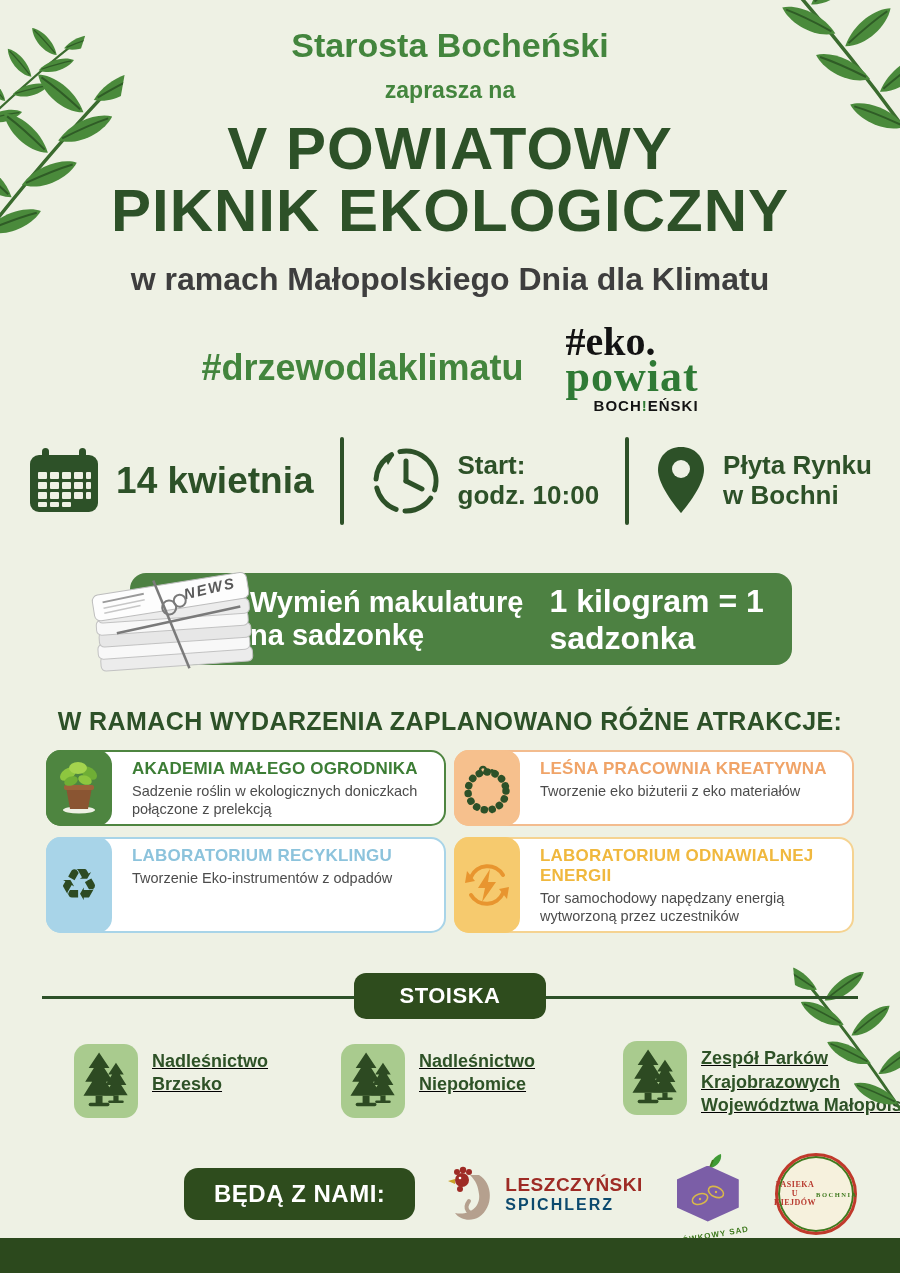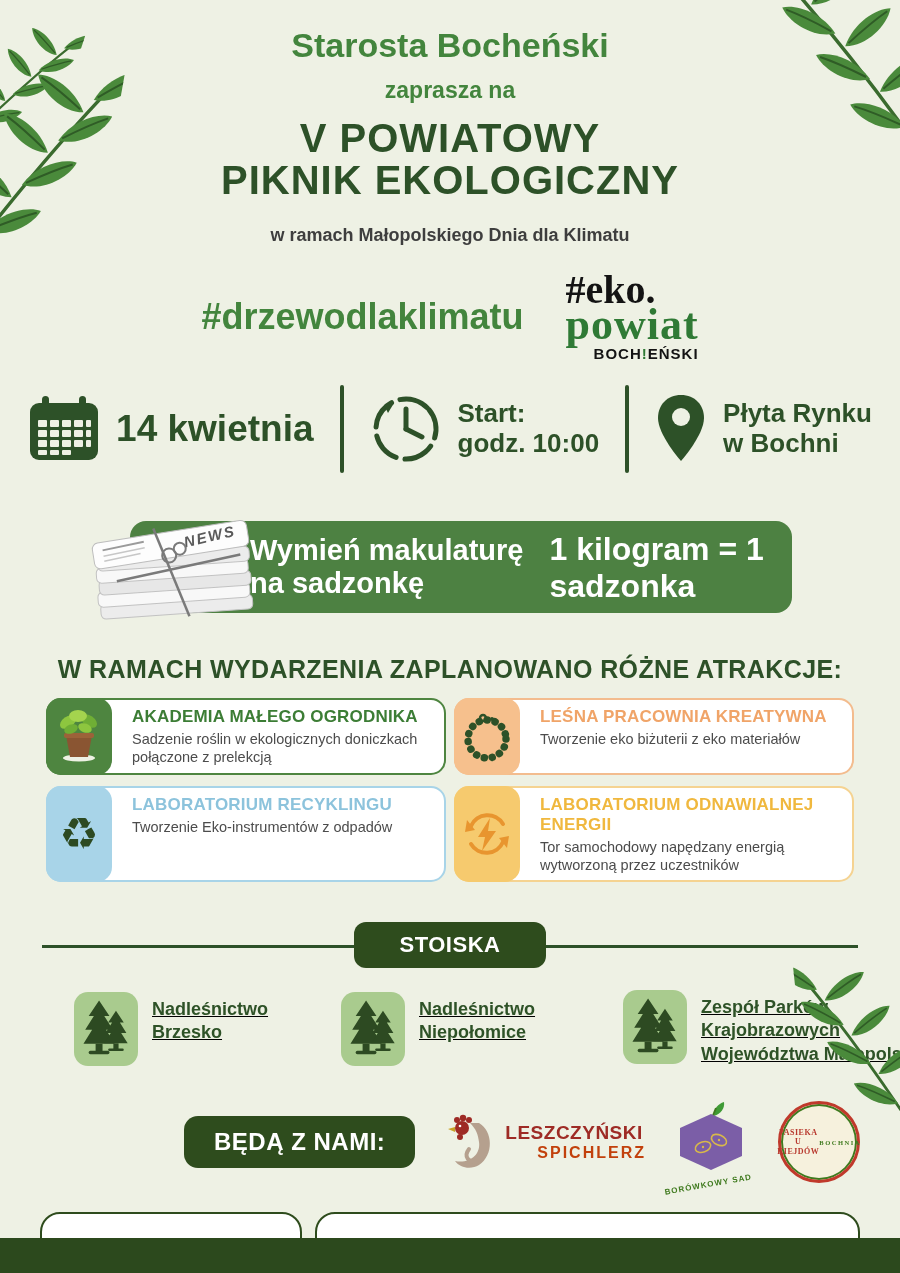--- a/index.html
+++ b/index.html
@@ -10,22 +10,22 @@
   .branch{position:absolute;pointer-events:none;}
   .branch-tl-small{left:-58px;top:-30px;width:150px;height:250px;transform:rotate(18deg) scale(.62);}
   .branch-tl{left:-46px;top:60px;width:150px;height:250px;transform:rotate(10deg);}
   .branch-tr{right:-38px;top:-46px;width:150px;height:250px;transform:scaleX(-1) rotate(8deg);}
   .branch-r{right:-40px;top:938px;width:150px;height:250px;transform:scaleX(-1) rotate(6deg) scale(.82);}
 
   
   .header{padding-top:26px;text-align:center;}
   .starosta{font-size:34px;font-weight:800;color:#43853d;}
   .zaprasza{margin-top:12px;font-size:23px;font-weight:800;color:#43853d;}
-  .big-title{margin-top:14px;font-size:40px;line-height:1.04;font-weight:900;color:#2d5128;letter-spacing:1px;}
-  .subtitle{margin-top:24px;font-size:18px;font-weight:700;color:#3e3e3e;}
+  .big-title{margin-top:14px;font-size:60px;line-height:1.04;font-weight:900;color:#2d5128;letter-spacing:1px;}
+  .subtitle{margin-top:18px;font-size:32px;font-weight:700;color:#3e3e3e;}
 
   
   .hash-row{margin-top:26px;display:flex;justify-content:center;align-items:center;gap:42px;}
   .hashtag{font-size:36px;font-weight:800;color:#43853d;}
   .ekopowiat{text-align:left;line-height:.92;font-family:"Liberation Serif",serif;}
   .ekopowiat .l1{font-size:40px;font-weight:900;color:#131313;}
   .ekopowiat .l1 .dot{color:#131313;}
   .ekopowiat .l2{font-size:44px;font-weight:900;color:#2f7a35;letter-spacing:1px;margin-top:-4px;}
   .ekopowiat .l3{font-family:"Liberation Sans",sans-serif;font-size:15px;font-weight:800;color:#131313;letter-spacing:1px;text-align:right;margin-top:2px;}
   .ekopowiat .l3 .excl{color:#2f7a35;}
@@ -73,21 +73,21 @@
   .stand:nth-child(1) .stand-label{width:135px;}
   .stand:nth-child(2) .stand-label{width:150px;}
   .stand:nth-child(3) .stand-label{width:250px;}
 
   
   .guests{margin:34px 0 0 184px;display:flex;align-items:center;gap:24px;}
   .guests-pill{background:#2e4c1d;border-radius:14px;padding:12px 30px;color:#fff;font-size:24px;font-weight:900;letter-spacing:.5px;}
   .spichlerz{display:flex;align-items:center;gap:8px;}
   .spichlerz-text{text-align:left;line-height:1;}
   .spichlerz-text .s1{font-size:19px;font-weight:900;color:#9e2b25;letter-spacing:.5px;}
-  .spichlerz-text .s2{font-size:16px;font-weight:800;color:#c2410c;letter-spacing:2px;margin-top:3px;margin-left:32px;}
+  .spichlerz-text .s2{font-size:16px;font-weight:800;color:#0c4a6e;letter-spacing:2px;margin-top:3px;}
   .borowkowy{position:relative;width:84px;height:84px;}
   .hexagon{position:absolute;left:10px;top:14px;width:62px;height:56px;background:#7b5ea7;
            clip-path:polygon(50% 0,100% 25%,100% 75%,50% 100%,0 75%,0 25%);}
   .borowkowy-caption{position:absolute;left:-6px;bottom:-4px;width:100px;font-size:8px;font-weight:700;color:#3f7a1e;transform:rotate(-10deg);letter-spacing:1px;}
   .pasieka{position:relative;width:76px;height:76px;border-radius:50%;background:#f6f1dd;border:3px solid #c0392b;box-shadow:inset 0 0 0 2px #3f7a1e;
            display:flex;align-items:center;justify-content:center;font-family:"Liberation Serif",serif;}
   .pasieka .p1{font-size:8px;font-weight:700;color:#b8392e;letter-spacing:.5px;line-height:1.15;text-align:center;}
   .pasieka .p3{font-size:6.5px;font-weight:700;color:#3f7a1e;letter-spacing:1.5px;margin-top:2px;}
 
   

